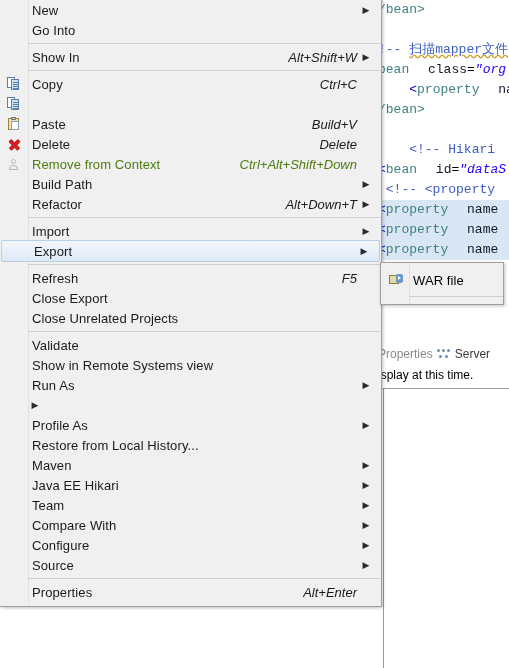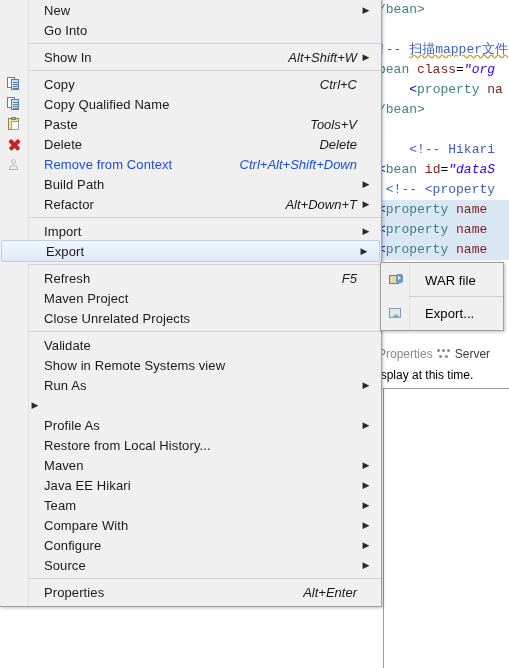--- a/index.html
+++ b/index.html
@@ -29,21 +29,21 @@
     font-family: "Liberation Mono", monospace;
     font-size: 13px;
     line-height: 20px;
     white-space: pre;
     background: #ffffff;
   }
   #editor-code .ln { height: 20px; white-space: pre; }
   #editor-code .ln.sel { background: #d9e7f5; }
   .tok-tag { color: #3f7f7f; }
   .tok-br  { color: #0000c0; }
-  .tok-attr{ color: #7f1d1d; }
+  .tok-attr{ color: #0f172a; margin-left: 11px; }
   .tok-val { color: #2a00ff; font-style: italic; }
   .tok-cmt { color: #3f5fbf; }
   .tok-cjk { color: #3f5fbf; }
   .tok-plain { color: #000000; }
   .squig {
     text-decoration: underline;
     text-decoration-style: wavy;
     text-decoration-color: #d0a030;
   }
 
@@ -130,39 +130,39 @@
     cursor: default;
     z-index: 2;
   }
   .mi .mi-icon {
     width: 28px; min-width: 28px;
     height: 20px;
     display: flex; align-items: center; justify-content: center;
   }
   .mi .mi-label {
     flex: 1 1 auto;
-    padding-left: 16px;
+    padding-left: 4px;
     white-space: nowrap;
     letter-spacing: 0.1px;
   }
   .mi .mi-accel {
     white-space: nowrap;
     margin-left: 12px;
     padding-right: 2px;
     font-style: italic;
   }
   .mi .mi-arrow {
     width: 14px; min-width: 14px;
     text-align: center;
     font-size: 9px;
     color: #2a2a2a;
     line-height: 1;
   }
   .mi.disabled .mi-label,
-  .mi.disabled .mi-accel { color: #1d4ed8; }
+  .mi.disabled .mi-accel { color: #4d7c0f; }
 
   .mi.selected {
     background: linear-gradient(to bottom, #f2f6fb 0%, #e8f0f9 50%, #dde9f6 100%);
     border: 1px solid #b8cfe5;
     border-radius: 2px;
     height: 22px;
     margin: -1px 1px;
   }
 
   .sep {
@@ -327,33 +327,32 @@
           <span class="mi-accel">Ctrl+C</span>
           <span class="mi-arrow"></span>
         </div>
         <div class="mi">
           <span class="mi-icon">
             <span class="ic ic-copy">
               <span class="b b1"></span>
               <span class="b b2"></span>
             </span>
           </span>
-          <span class="mi-label">Copy Qualified Name</span>
           <span class="mi-arrow"></span>
         </div>
         <div class="mi">
           <span class="mi-icon">
             <span class="ic ic-paste">
               <span class="clip"></span>
               <span class="tab"></span>
               <span class="pg"></span>
             </span>
           </span>
           <span class="mi-label">Paste</span>
-          <span class="mi-accel">Tools+V</span>
+          <span class="mi-accel">Build+V</span>
           <span class="mi-arrow"></span>
         </div>
         <div class="mi">
           <span class="mi-icon">
             <span class="ic ic-x"></span>
           </span>
           <span class="mi-label">Delete</span>
           <span class="mi-accel">Delete</span>
           <span class="mi-arrow"></span>
         </div>
@@ -392,21 +391,21 @@
         </div>
         <div class="sep"></div>
         <div class="mi">
           <span class="mi-icon"></span>
           <span class="mi-label">Refresh</span>
           <span class="mi-accel">F5</span>
           <span class="mi-arrow"></span>
         </div>
         <div class="mi">
           <span class="mi-icon"></span>
-          <span class="mi-label">Maven Project</span>
+          <span class="mi-label">Close Export</span>
           <span class="mi-arrow"></span>
         </div>
         <div class="mi">
           <span class="mi-icon"></span>
           <span class="mi-label">Close Unrelated Projects</span>
           <span class="mi-arrow"></span>
         </div>
         <div class="sep"></div>
         <div class="mi">
           <span class="mi-icon"></span>
@@ -485,25 +484,16 @@
           <span class="mi-icon">
             <span class="ic ic-war">
               <span class="box"></span>
               <span class="arr"></span>
             </span>
           </span>
           <span class="mi-label">WAR file</span>
           <span class="mi-arrow"></span>
         </div>
         <div class="sep"></div>
-        <div class="mi">
-          <span class="mi-icon">
-            <span class="ic ic-export">
-              <span class="p"></span>
-            </span>
-          </span>
-          <span class="mi-label">Export...</span>
-          <span class="mi-arrow"></span>
-        </div>
       </div>
   </div>
 
 </div>
 
 </body></html>

